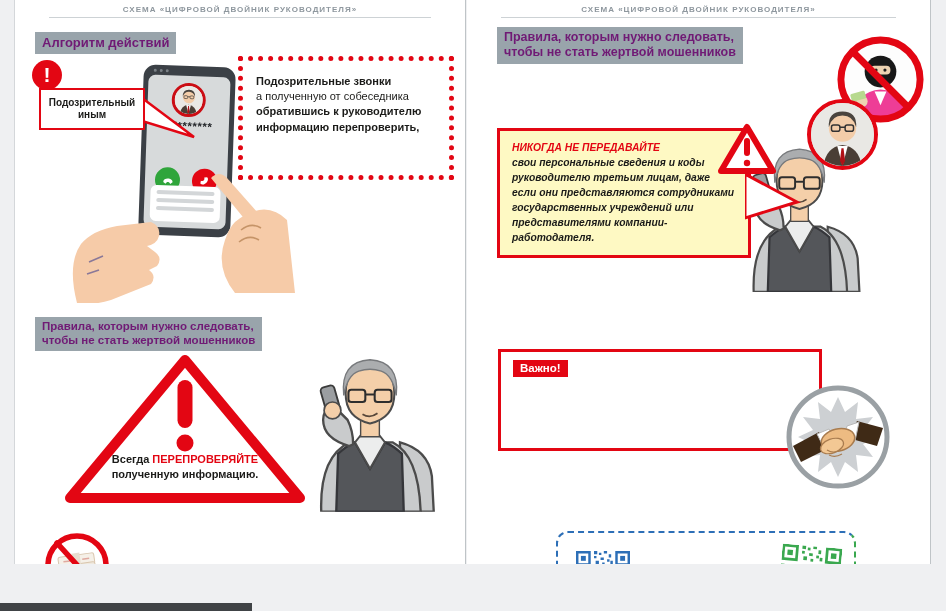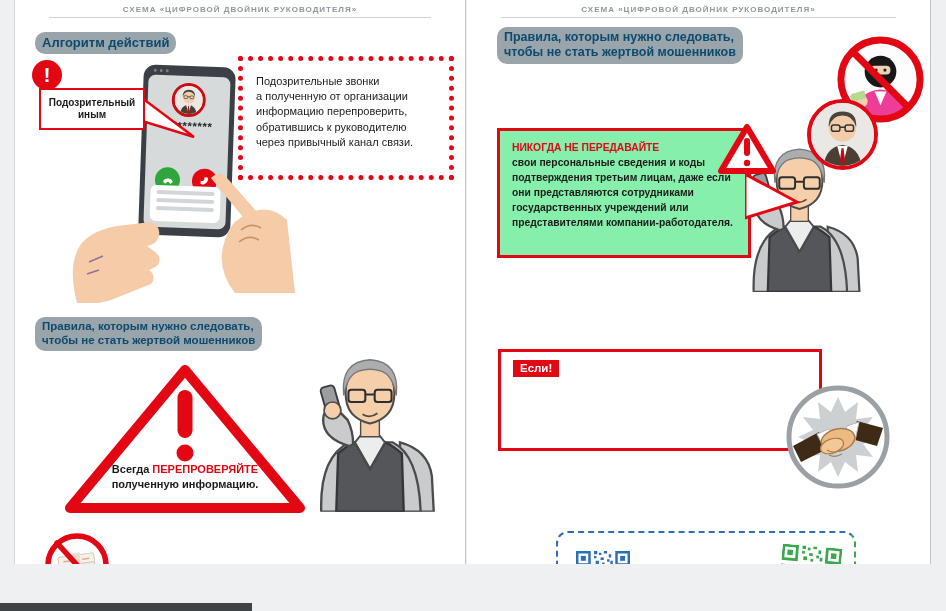--- a/index.html
+++ b/index.html
@@ -11,26 +11,26 @@
   body{
     width:946px;height:611px;position:relative;overflow:hidden;
     background:#eff0f2;font-family:"Liberation Sans",sans-serif;color:var(--ink);
   }
   .page{position:absolute;top:0;height:564px;background:#fff;overflow:hidden;}
   #page1{left:14px;width:452px;border-left:1px solid #d4d7da;border-right:1px solid #bfc4c7;}
   #page2{left:467px;width:464px;border-right:1px solid #bfc4c7;}
   .page-header{position:absolute;top:5px;left:0;width:100%;text-align:center;
     font-size:8px;font-weight:700;letter-spacing:1px;color:#8e979e;}
   .header-rule{position:absolute;top:17px;left:34px;right:34px;border-top:1px solid #cdd2d5;}
-  .gray-badge{position:absolute;background:var(--badge-gray);color:#0c4a6e;font-weight:700;
-    padding:3px 7px 4px;line-height:1.18;border-radius:10px;}
+  .gray-badge{position:absolute;background:var(--badge-gray);color:#701a75;font-weight:700;
+    padding:3px 7px 4px;line-height:1.18;}
   #badge-algorithm{left:20px;top:32px;font-size:13px;}
   #badge-rules-1{left:20px;top:317px;font-size:11.5px;}
   #badge-rules-2{left:30px;top:27px;font-size:12.5px;}
-  .b{font-weight:400;}
+  .b{font-weight:700;}
   .red{color:var(--red);font-weight:700;}
 
   
   .alert-circle{position:absolute;left:17px;top:60px;width:30px;height:30px;border-radius:50%;
     background:var(--red);color:#fff;font-weight:700;font-size:21px;text-align:center;line-height:29px;z-index:6;}
   .suspect-box{position:absolute;left:24px;top:88px;width:106px;height:42px;background:#fff;
     border:2px solid var(--red);display:flex;align-items:center;justify-content:center;text-align:center;
     font-size:10px;font-weight:700;z-index:5;line-height:1.25;}
   .suspect-pointer{position:absolute;left:127px;top:95px;z-index:4;}
   .phone{position:absolute;left:126px;top:66px;width:92px;height:170px;background:#3b4046;
@@ -47,37 +47,37 @@
   .btn-answer{background:#2fa53b;}
   .btn-decline{background:var(--red);}
   .screen-panel{position:absolute;bottom:6px;left:6px;right:6px;height:36px;background:#fff;border-radius:6px;padding:5px 6px;}
   .screen-panel i{display:block;height:4px;border-radius:2px;background:#d3d6d8;margin-bottom:4px;}
   .hand-left{position:absolute;left:44px;top:178px;z-index:3;}
   .hand-right{position:absolute;left:180px;top:168px;z-index:4;}
 
   .callout-box{position:absolute;left:223px;top:56px;width:216px;height:124px;
     border:5px dotted var(--red);padding:13px 4px 0 13px;font-size:11px;line-height:1.38;}
 
-  .triangle-wrap{position:absolute;left:45px;top:360px;width:250px;height:158px;}
+  .triangle-wrap{position:absolute;left:45px;top:350px;width:250px;height:158px;}
   .tri-text{position:absolute;left:0;right:0;top:102px;text-align:center;font-size:11px;font-weight:700;line-height:1.35;}
   .man1{position:absolute;left:280px;top:352px;z-index:1;}
   .man2{position:absolute;left:262px;top:142px;z-index:1;}
 
   .no-money{position:absolute;left:28px;top:531px;z-index:2;}
   .no-money-stem{position:absolute;left:60px;top:596px;width:3px;height:15px;background:var(--red);}
   .reminder-box{position:absolute;left:98px;top:537px;width:340px;height:62px;border:3px solid var(--red);
     padding:7px 8px 0 30px;font-size:10.5px;font-weight:700;line-height:1.42;background:#fff;}
 
   
   .fraudster{position:absolute;left:366px;top:32px;z-index:3;}
   .portrait-circle{position:absolute;left:340px;top:99px;width:71px;height:71px;border-radius:50%;
     border:4px solid var(--red);overflow:hidden;background:#e9e8e4;z-index:4;}
   .portrait-circle svg{display:block;width:100%;height:100%;}
-  .bubble{position:absolute;left:30px;top:128px;width:254px;min-height:130px;background:#86efac;
-    border:3px solid var(--red);padding:10px 12px;font-size:10.3px;font-weight:700;line-height:1.45;z-index:2;}
+  .bubble{position:absolute;left:30px;top:128px;width:254px;min-height:130px;background:#fef9c3;
+    border:3px solid var(--red);padding:10px 12px;font-size:10.3px;font-weight:700;line-height:1.45;z-index:2;font-style:italic;}
   .bubble-pointer{position:absolute;left:278px;top:168px;z-index:3;}
   .warn-small{position:absolute;left:250px;top:121px;z-index:4;}
   .imp-box{position:absolute;left:31px;top:349px;width:324px;height:102px;border:3px solid var(--red);background:#fff;z-index:1;}
   .imp-badge{display:inline-block;background:var(--red);color:#fff;font-weight:700;font-size:11.5px;
     padding:2px 7px 3px;margin:8px 0 4px 12px;}
   .imp-text{padding:0 14px 0 12px;font-size:10.3px;font-weight:700;line-height:1.42;}
   .handshake{position:absolute;left:318px;top:384px;z-index:2;}
 
   .qr-box{position:absolute;left:89px;top:531px;width:300px;height:96px;background:#fff;
     border:2.5px dashed;border-color:var(--qr-blue) var(--qr-green) var(--qr-green) var(--qr-blue);border-radius:12px;}
@@ -187,24 +187,23 @@
     <path d="M30 84 L44 78 M28 96 L40 92" stroke="#8a7898" stroke-width="1.6" fill="none"></path>
   </svg>
   <svg class="hand-right" width="100" height="125" viewBox="0 0 100 125">
     <path d="M16 10 Q24 2 32 10 L62 44 Q60 52 52 54 Z" fill="#f6cba8"></path>
     <path d="M40 54 Q70 30 92 52 L100 125 L40 125 Q20 100 30 72 Q34 60 40 54 Z" fill="#f6cba8"></path>
     <path d="M46 62 Q56 54 66 60 M44 74 Q54 66 64 72" stroke="#c59468" stroke-width="1.6" fill="none"></path>
   </svg>
 
   <div class="callout-box">
     <div><span class="b">Подозрительные звонки</span></div>
-    <div><span>а полученную от организации</span></div>
+    <div><span>а полученную от собеседника</span></div>
+    <div class="b">обратившись к руководителю</div>
     <div class="b">информацию перепроверить,</div>
-    <div class="b">обратившись к руководителю</div>
-    <div class="b">через привычный канал связи.</div>
   </div>
 
   <div class="gray-badge" id="badge-rules-1">
     <span style="display:block">Правила, которым нужно следовать,</span>
     <span style="display:block">чтобы не стать жертвой мошенников</span>
   </div>
 
   <div class="triangle-wrap">
     <svg width="250" height="158" viewBox="0 0 250 158">
       <path d="M125 10 L240 148 L10 148 Z" fill="#fff" stroke="#e30613" stroke-width="10" stroke-linejoin="round"></path>
@@ -270,33 +269,33 @@
         <use href="#sym-portrait"></use>
       </svg>
   </div>
 
   <svg class="man2" width="141" height="150" viewBox="0 0 160 170">
       <use href="#sym-man"></use>
     </svg>
 
   <div class="bubble">
     <span class="red" style="display:block">НИКОГДА НЕ ПЕРЕДАВАЙТЕ</span>
-    <span>свои персональные сведения и коды подтверждения третьим лицам, даже если они представляются сотрудниками государственных учреждений или представителями компании-работодателя.</span>
+    <span>свои персональные сведения и коды руководителю третьим лицам, даже если они представляются сотрудниками государственных учреждений или представителями компании-работодателя.</span>
   </div>
   <svg class="bubble-pointer" width="56" height="60">
     <polygon points="0,6 52,34 0,50" fill="#fff" stroke="#e30613" stroke-width="3"></polygon>
   </svg>
   <svg class="warn-small" width="60" height="58" viewBox="0 0 60 58">
     <path d="M30 6 L56 50 L4 50 Z" fill="#fff" stroke="#e30613" stroke-width="6" stroke-linejoin="round"></path>
     <rect x="27" y="17" width="6" height="18" rx="3" fill="#e30613"></rect>
     <circle cx="30" cy="42" r="3.2" fill="#e30613"></circle>
   </svg>
 
   <div class="imp-box">
-    <div class="imp-badge">Если!</div>
+    <div class="imp-badge">Важно!</div>
   </div>
   <svg class="handshake" width="106" height="106" viewBox="0 0 106 106">
     <circle cx="53" cy="53" r="49" fill="#fff" stroke="#9aa0a4" stroke-width="5"></circle>
     <polygon fill="#cdd0d3" points="93,53 78,60 88,73 71,71 73,88 60,78 53,93 46,78 33,88 35,71 18,73 28,60 13,53 28,46 18,33 35,35 33,18 46,28 53,13 60,28 73,18 71,35 88,33 78,46"></polygon>
     <polygon points="8,62 34,48 44,64 16,78" fill="#3f2a16"></polygon>
     <polygon points="32,50 44,45 52,60 40,66" fill="#fff" stroke="#b9b9b9"></polygon>
     <polygon points="98,44 72,37 63,54 92,62" fill="#3f2a16"></polygon>
     <polygon points="74,38 62,42 58,56 70,57" fill="#fff" stroke="#b9b9b9"></polygon>
     <ellipse cx="53" cy="56" rx="17" ry="11" transform="rotate(-14 53 56)" fill="#edbb82" stroke="#a97c4f" stroke-width="1.5"></ellipse>
     <ellipse cx="47" cy="62" rx="12" ry="7" transform="rotate(-20 47 62)" fill="#f3c894" stroke="#a97c4f" stroke-width="1.2"></ellipse>

